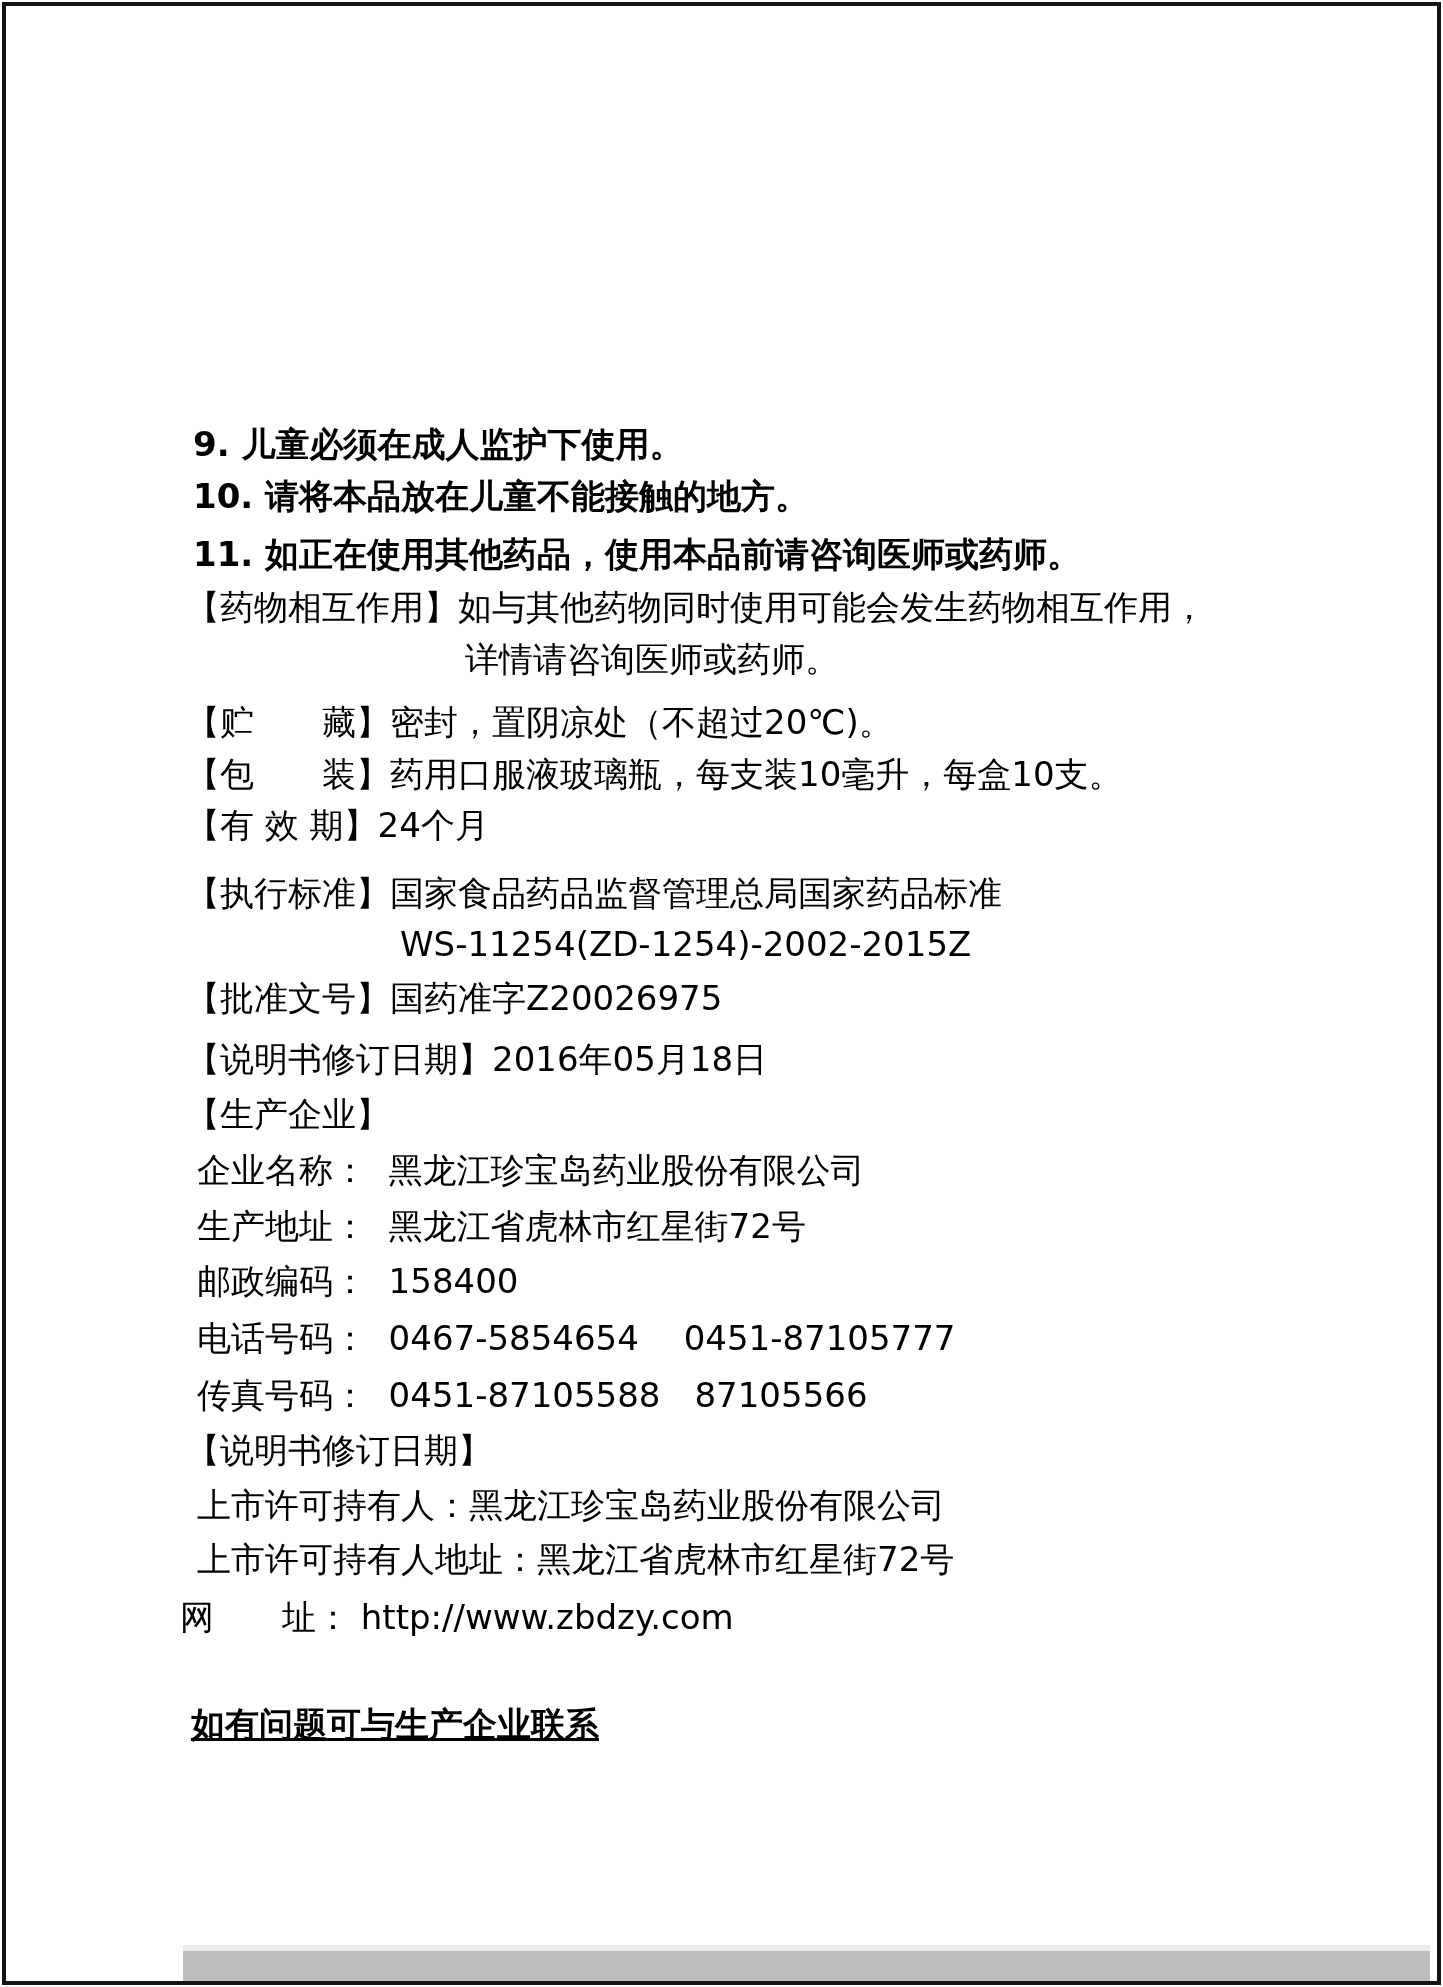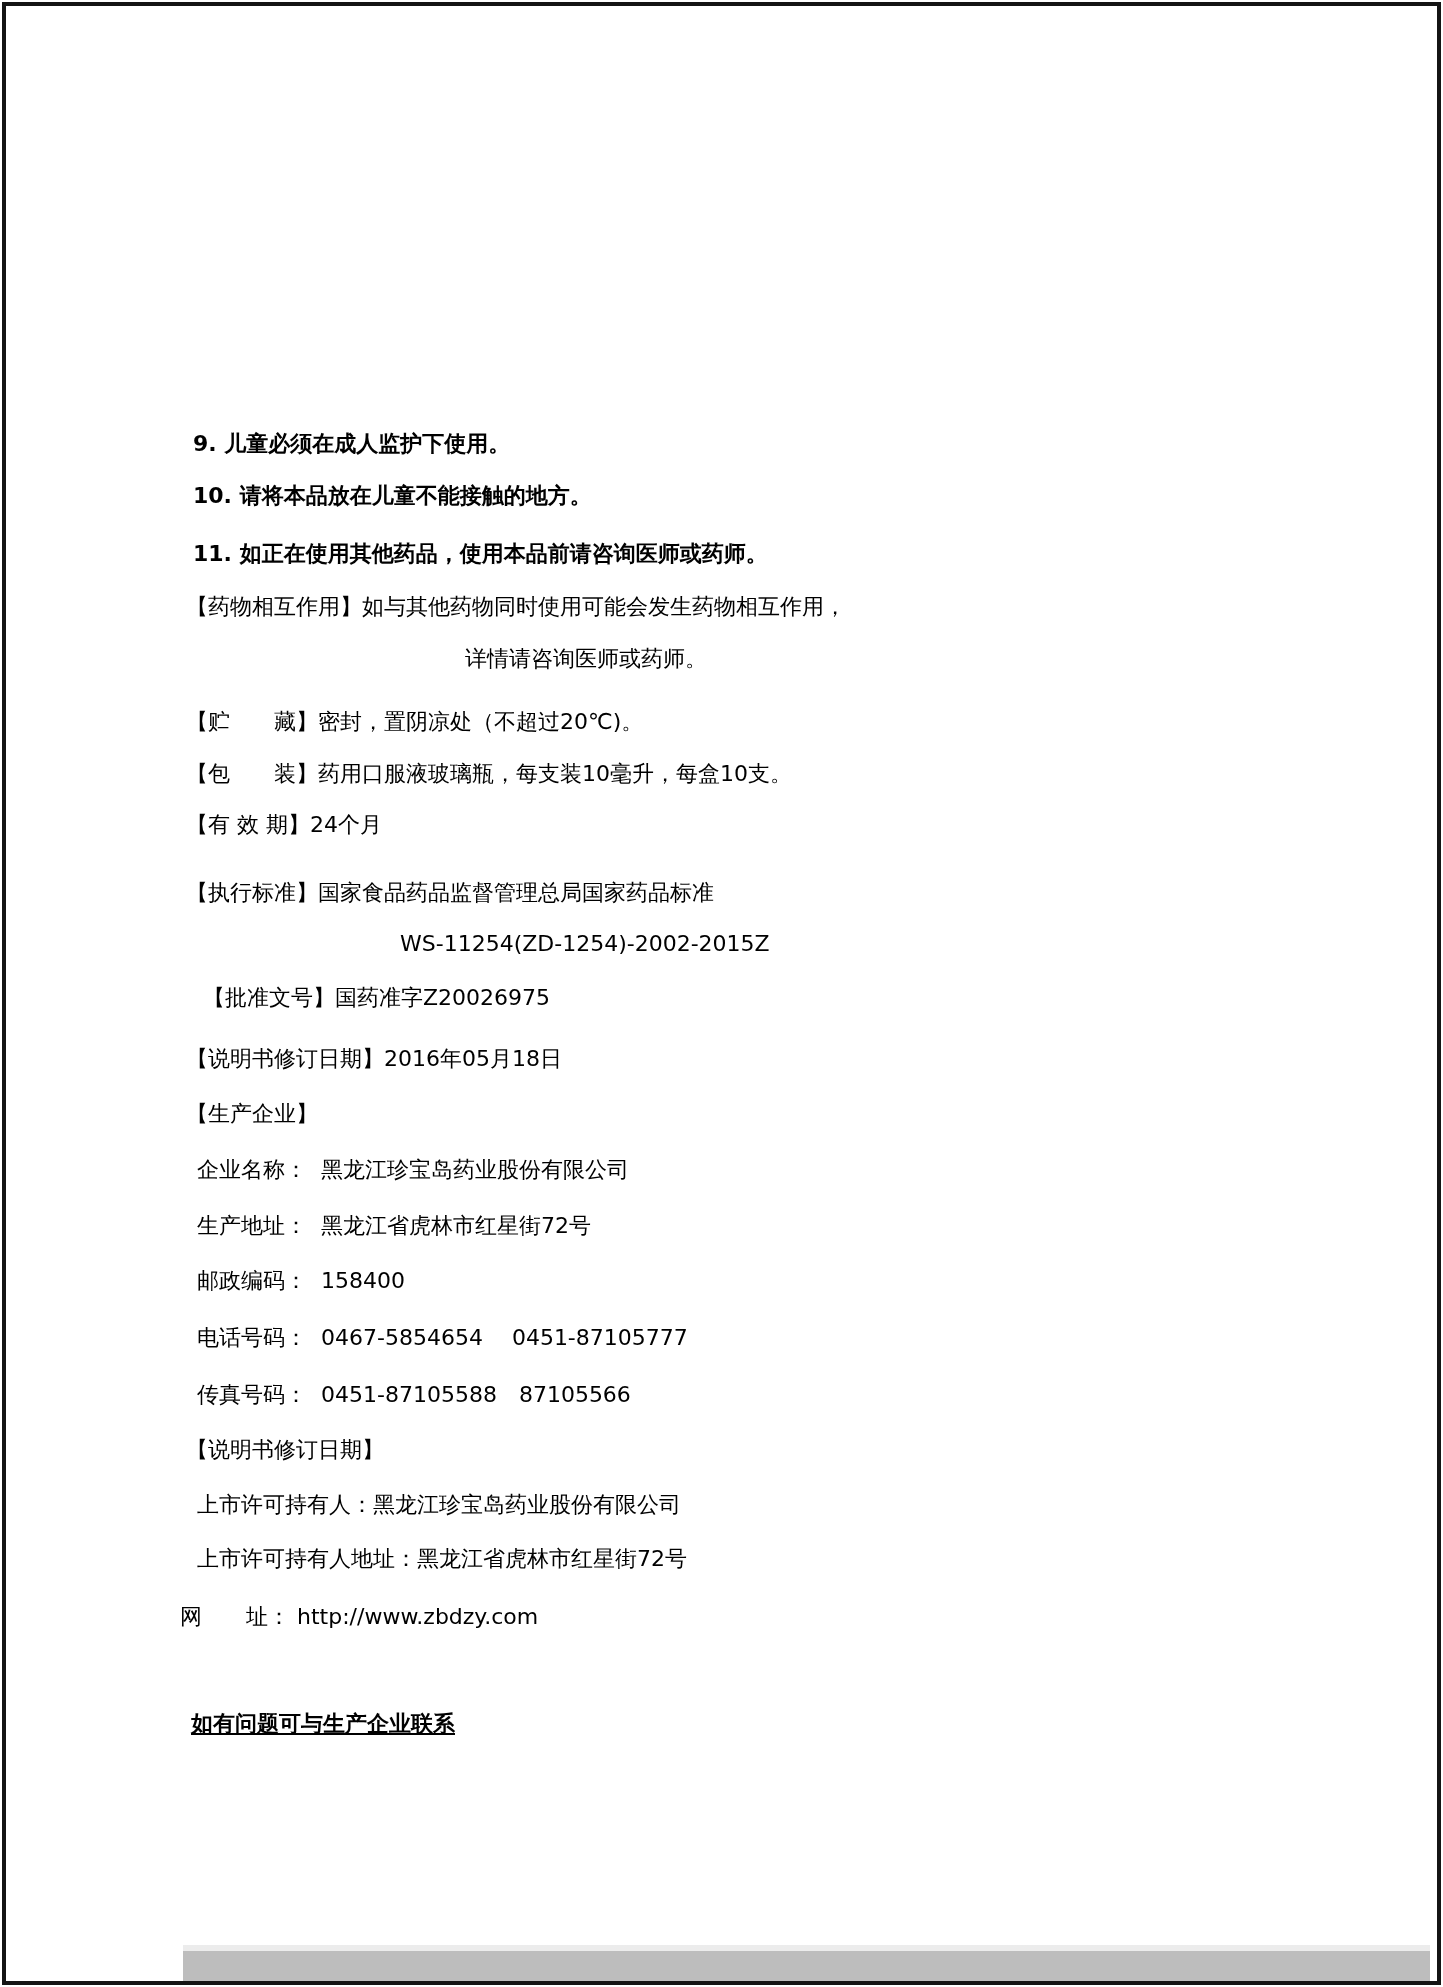--- a/index.html
+++ b/index.html
@@ -27,21 +27,21 @@
     border: 4px solid #141414;
     pointer-events: none;
   }
   #text-layer {
     position: absolute;
     inset: 0;
     color: #000000;
   }
   .line {
     position: absolute;
-    font-size: 22px;
+    font-size: 34px;
     line-height: 40px;
     white-space: pre;
     color: inherit;
     font-weight: normal;
     letter-spacing: 0px;
   }
   .line.bold {
     font-weight: bold;
   }
   .footer-bar-edge {
@@ -70,21 +70,21 @@
       <div class="line bold" style="left: 193px; top: 424px;">9. 儿童必须在成人监护下使用。</div>
       <div class="line bold" style="left: 193px; top: 476px;">10. 请将本品放在儿童不能接触的地方。</div>
       <div class="line bold" style="left: 193px; top: 534px;">11. 如正在使用其他药品，使用本品前请咨询医师或药师。</div>
       <div class="line" style="left: 186px; top: 587px;">【药物相互作用】如与其他药物同时使用可能会发生药物相互作用，</div>
       <div class="line" style="left: 465px; top: 639px;">详情请咨询医师或药师。</div>
       <div class="line" style="left: 186px; top: 702px;">【贮　　藏】密封，置阴凉处（不超过20℃)。</div>
       <div class="line" style="left: 186px; top: 754px;">【包　　装】药用口服液玻璃瓶，每支装10毫升，每盒10支。</div>
       <div class="line" style="left: 186px; top: 805px;">【有 效 期】24个月</div>
       <div class="line" style="left: 186px; top: 873px;">【执行标准】国家食品药品监督管理总局国家药品标准</div>
       <div class="line" style="left: 400px; top: 924px;">WS-11254(ZD-1254)-2002-2015Z</div>
-      <div class="line" style="left: 186px; top: 978px; margin-left: 17px;">【批准文号】国药准字Z20026975</div>
+      <div class="line" style="left: 186px; top: 978px;">【批准文号】国药准字Z20026975</div>
       <div class="line" style="left: 186px; top: 1039px;">【说明书修订日期】2016年05月18日</div>
       <div class="line" style="left: 186px; top: 1094px;">【生产企业】</div>
       <div class="line" style="left: 197px; top: 1150px;">企业名称：  黑龙江珍宝岛药业股份有限公司</div>
       <div class="line" style="left: 197px; top: 1206px;">生产地址：  黑龙江省虎林市红星街72号</div>
       <div class="line" style="left: 197px; top: 1261px;">邮政编码：  158400</div>
       <div class="line" style="left: 197px; top: 1318px;">电话号码：  0467-5854654　 0451-87105777</div>
       <div class="line" style="left: 197px; top: 1375px;">传真号码：  0451-87105588　87105566</div>
       <div class="line" style="left: 186px; top: 1430px;">【说明书修订日期】</div>
       <div class="line" style="left: 197px; top: 1485px;">上市许可持有人：黑龙江珍宝岛药业股份有限公司</div>
       <div class="line" style="left: 197px; top: 1539px;">上市许可持有人地址：黑龙江省虎林市红星街72号</div>

